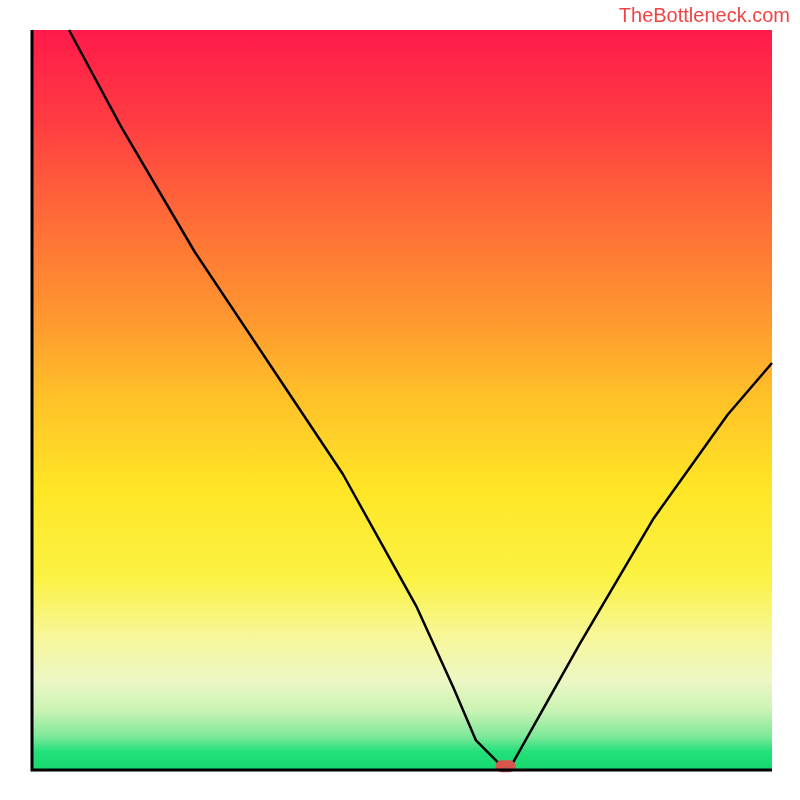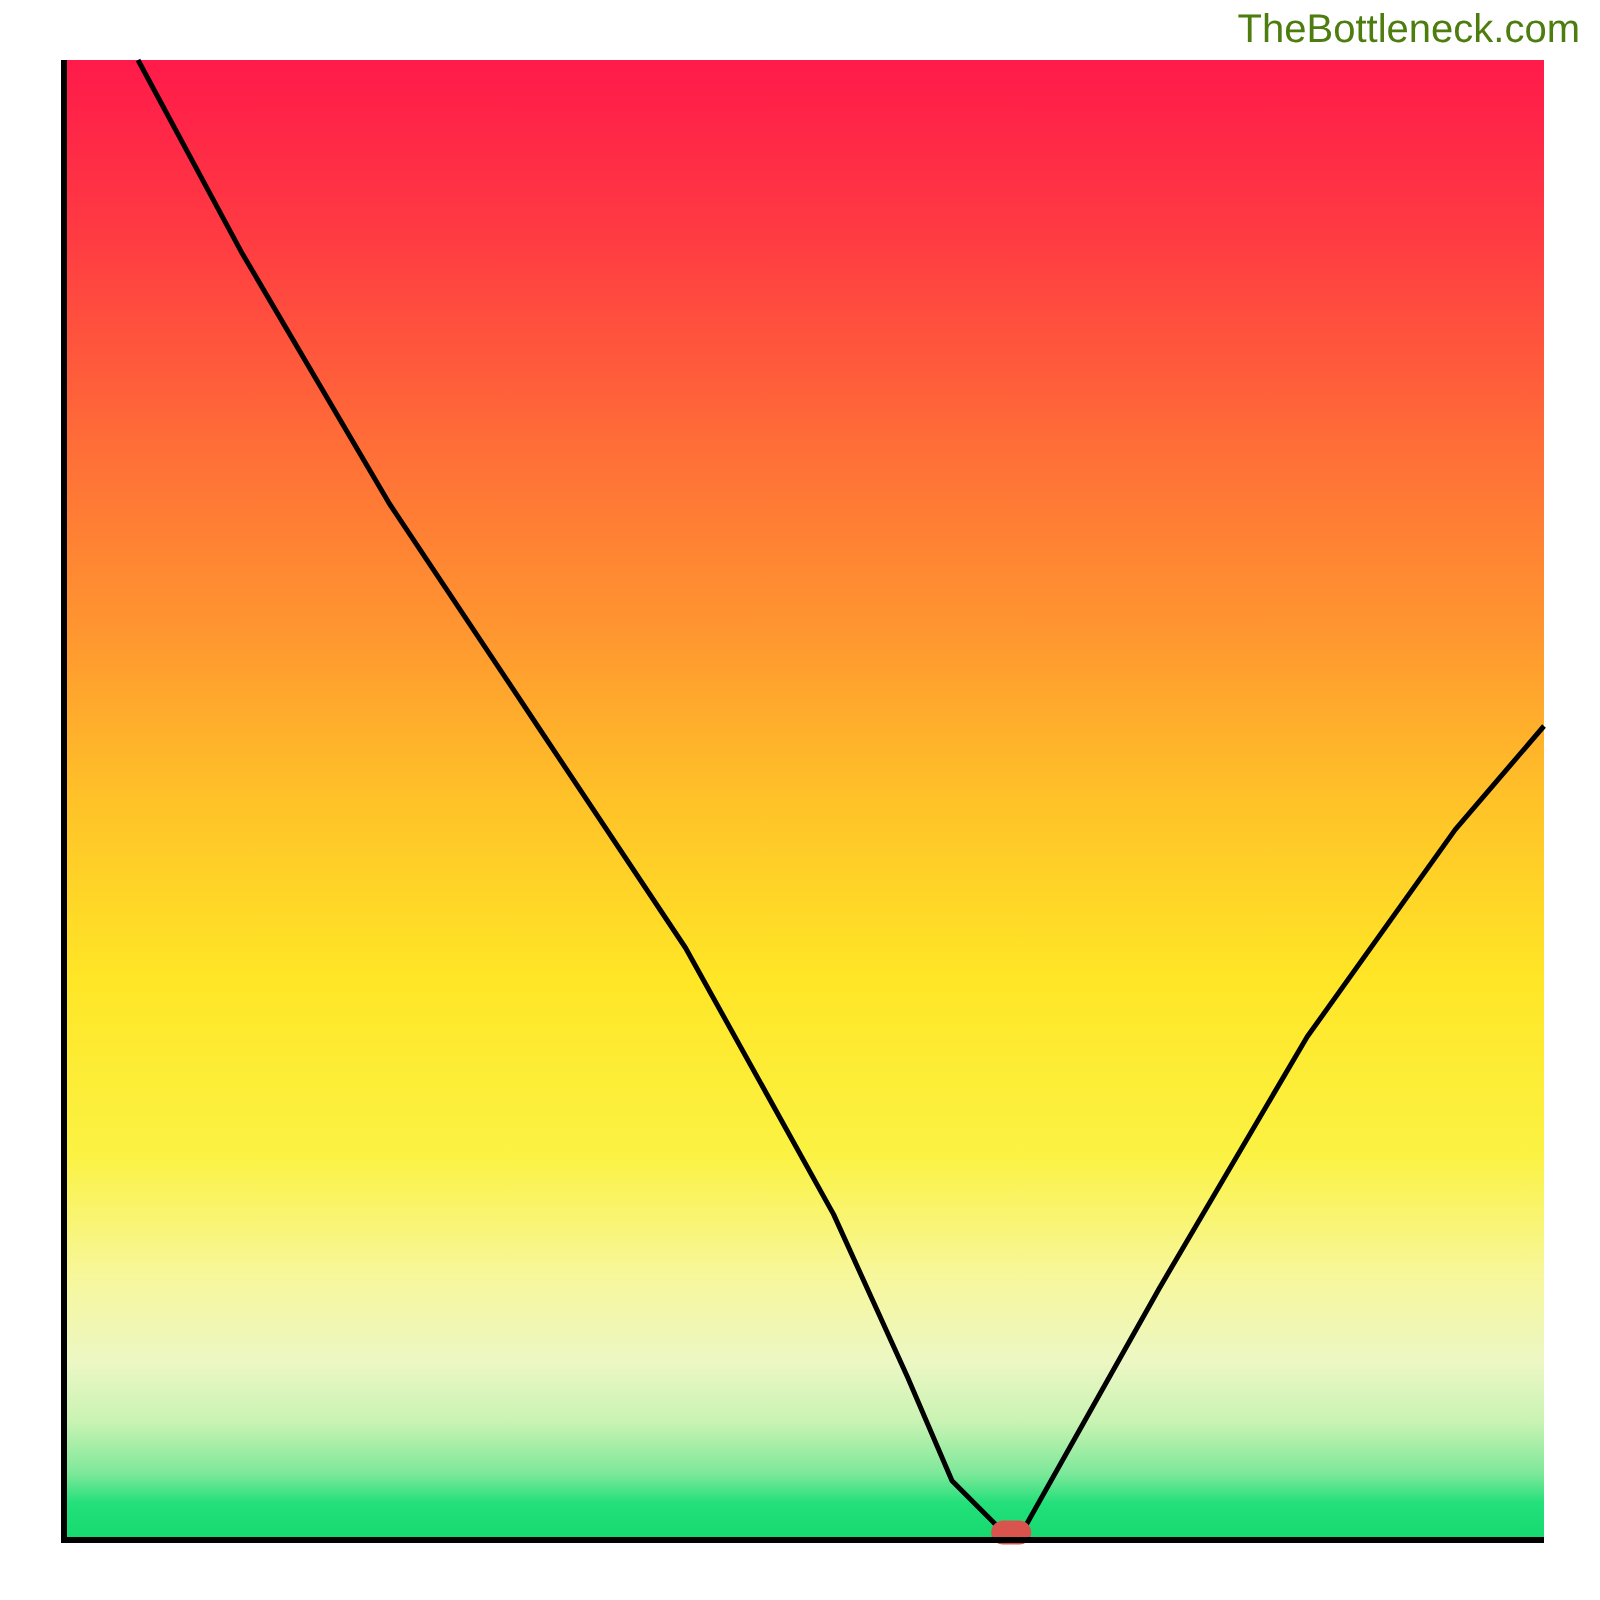--- a/index.html
+++ b/index.html
@@ -10,21 +10,21 @@
   }
   .container {
     width: 800px;
     height: 800px;
     position: relative;
   }
   .watermark {
     position: absolute;
     top: 4px;
     right: 10px;
-    color: #4d7c0f;
+    color: #ef4444;
     font-size: 20px;
     font-weight: 500;
     z-index: 10;
   }
   svg {
     display: block;
   }
 </style>
 </head>
 <body>

